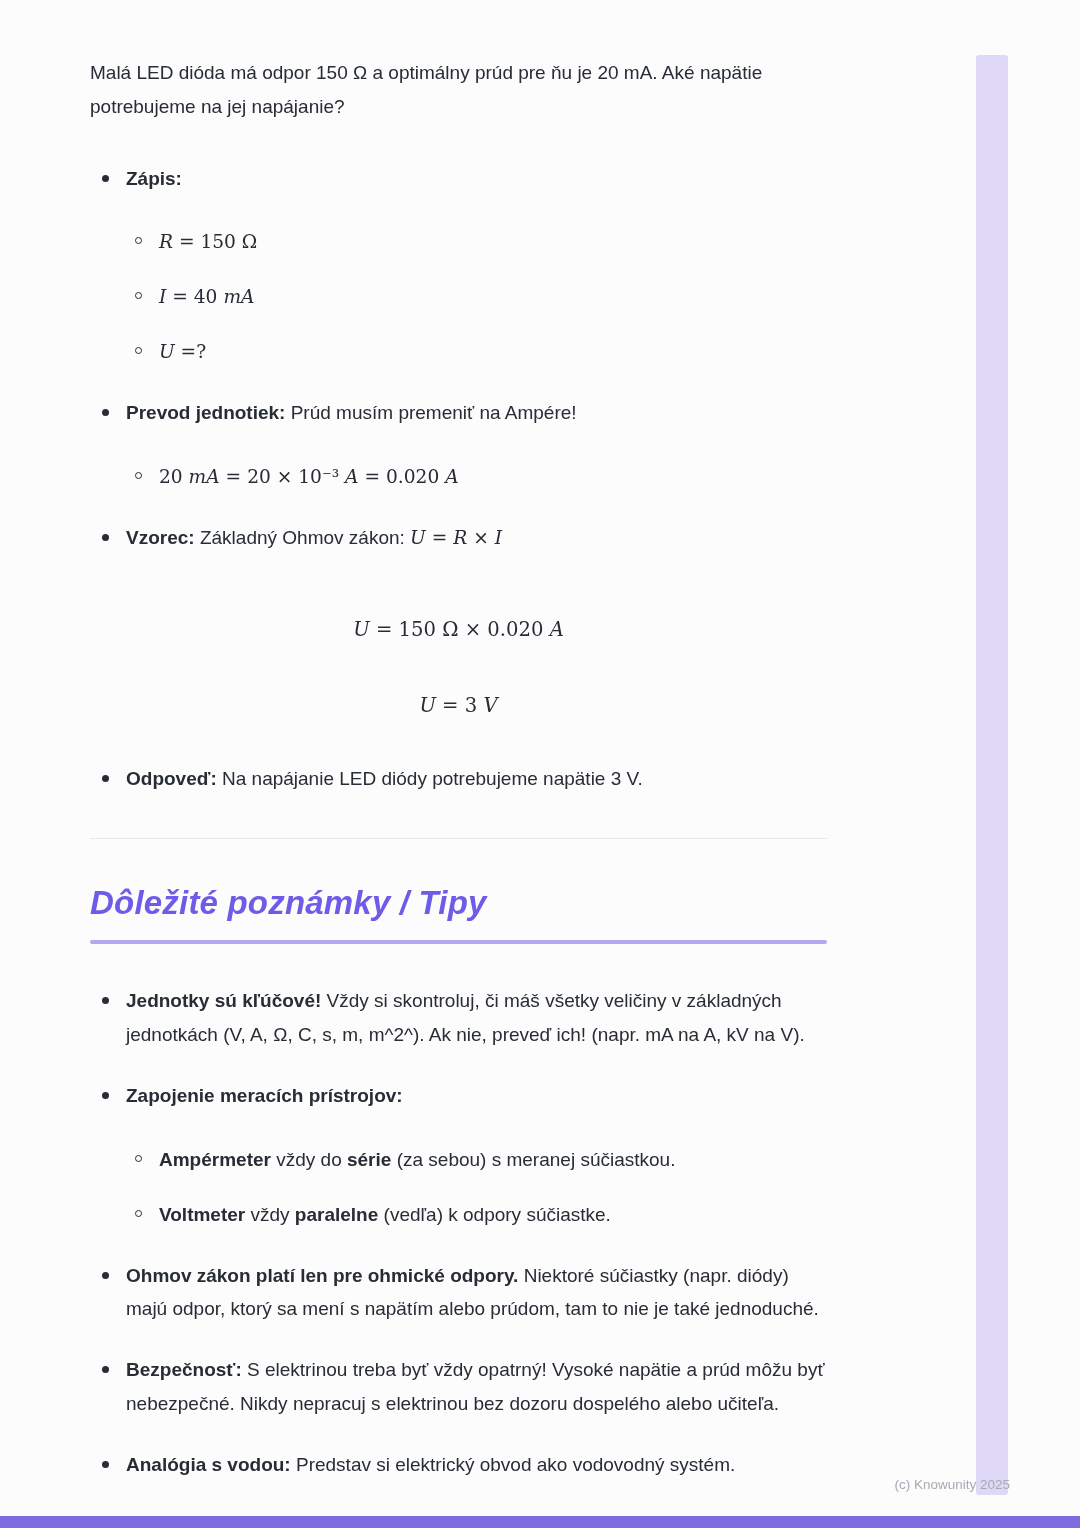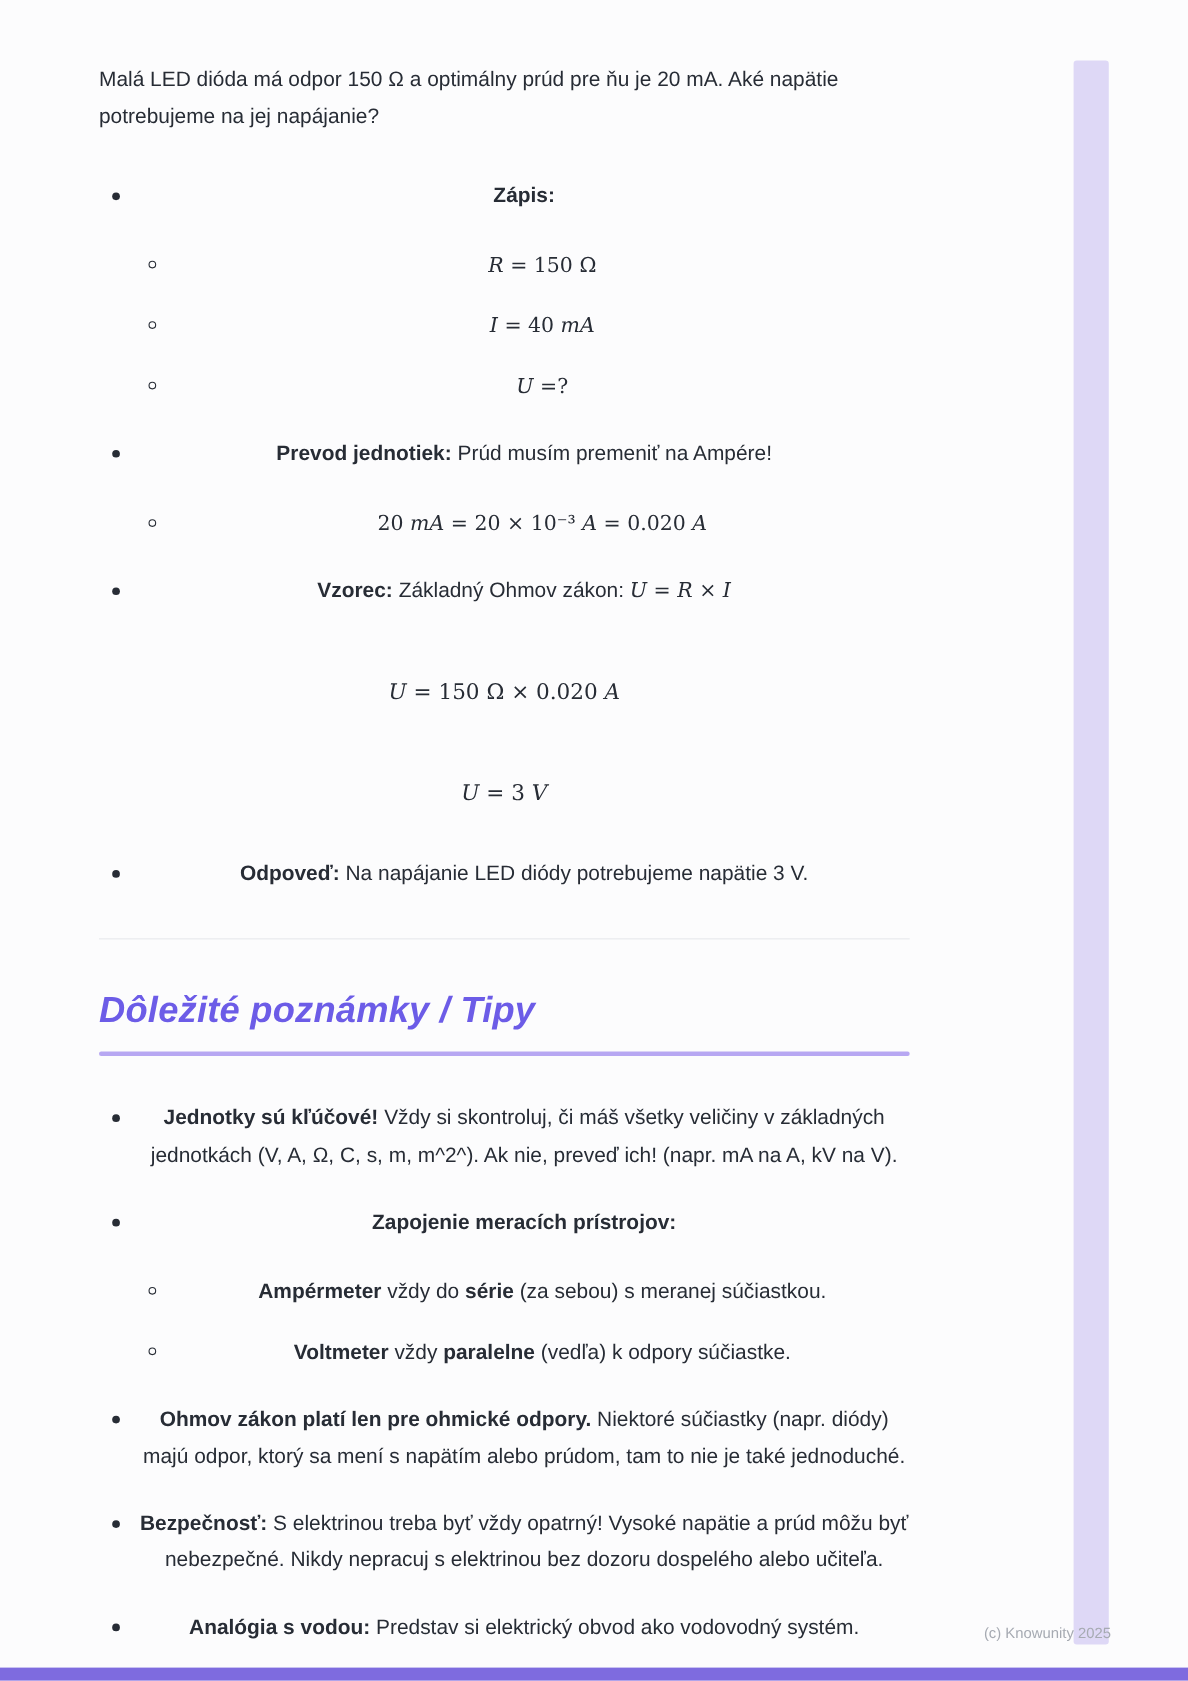--- a/index.html
+++ b/index.html
@@ -10,39 +10,39 @@
     color:#272c35;
   }
   .content{
     position:absolute;top:0;left:90px;width:737px;
     font-size:19px;line-height:1.78;
   }
   .intro{margin:56px 0 0 0;}
   .b{font-weight:700;}
   .i{font-style:italic;}
   .math{font-family:"DejaVu Serif",serif;font-size:0.98em;}
-  ul{list-style:none;margin:0;padding:0;text-align:center;}
+  ul{list-style:none;margin:0;padding:0;}
   ul.lvl1{margin-top:38px;padding-left:36px;}
   ul.lvl1 > li{position:relative;margin-bottom:27px;}
   ul.lvl1 > li::before{
     content:"";position:absolute;left:-24px;top:13px;
     width:7px;height:7px;border-radius:50%;background:#272c35;
   }
   ul.lvl2{margin-top:30px;padding-left:33px;}
   ul.lvl2 > li{position:relative;margin-bottom:21px;}
   ul.lvl2 > li::before{
     content:"";position:absolute;left:-24px;top:12px;
     width:7px;height:7px;border-radius:50%;
     background:transparent;border:1.6px solid #272c35;box-sizing:border-box;
   }
   ul.tips{margin-top:40px;}
   .display-math{
     text-align:center;font-size:20px;margin:58px 0 0 0;
   }
-  .display-math.second{margin-top:56px;}
+  .display-math.second{margin-top:40px;}
   .after-math{margin-top:48px;}
   hr.divider{
     border:none;border-top:1px solid #e7e8ec;margin:42px 0 0 0;
   }
   h1.section-heading{
     margin:44px 0 0 0;
     font-size:33px;line-height:1.2;font-weight:700;
     color:#6c5ce7;letter-spacing:0.2px;font-style:italic;
   }
   .heading-underline{

